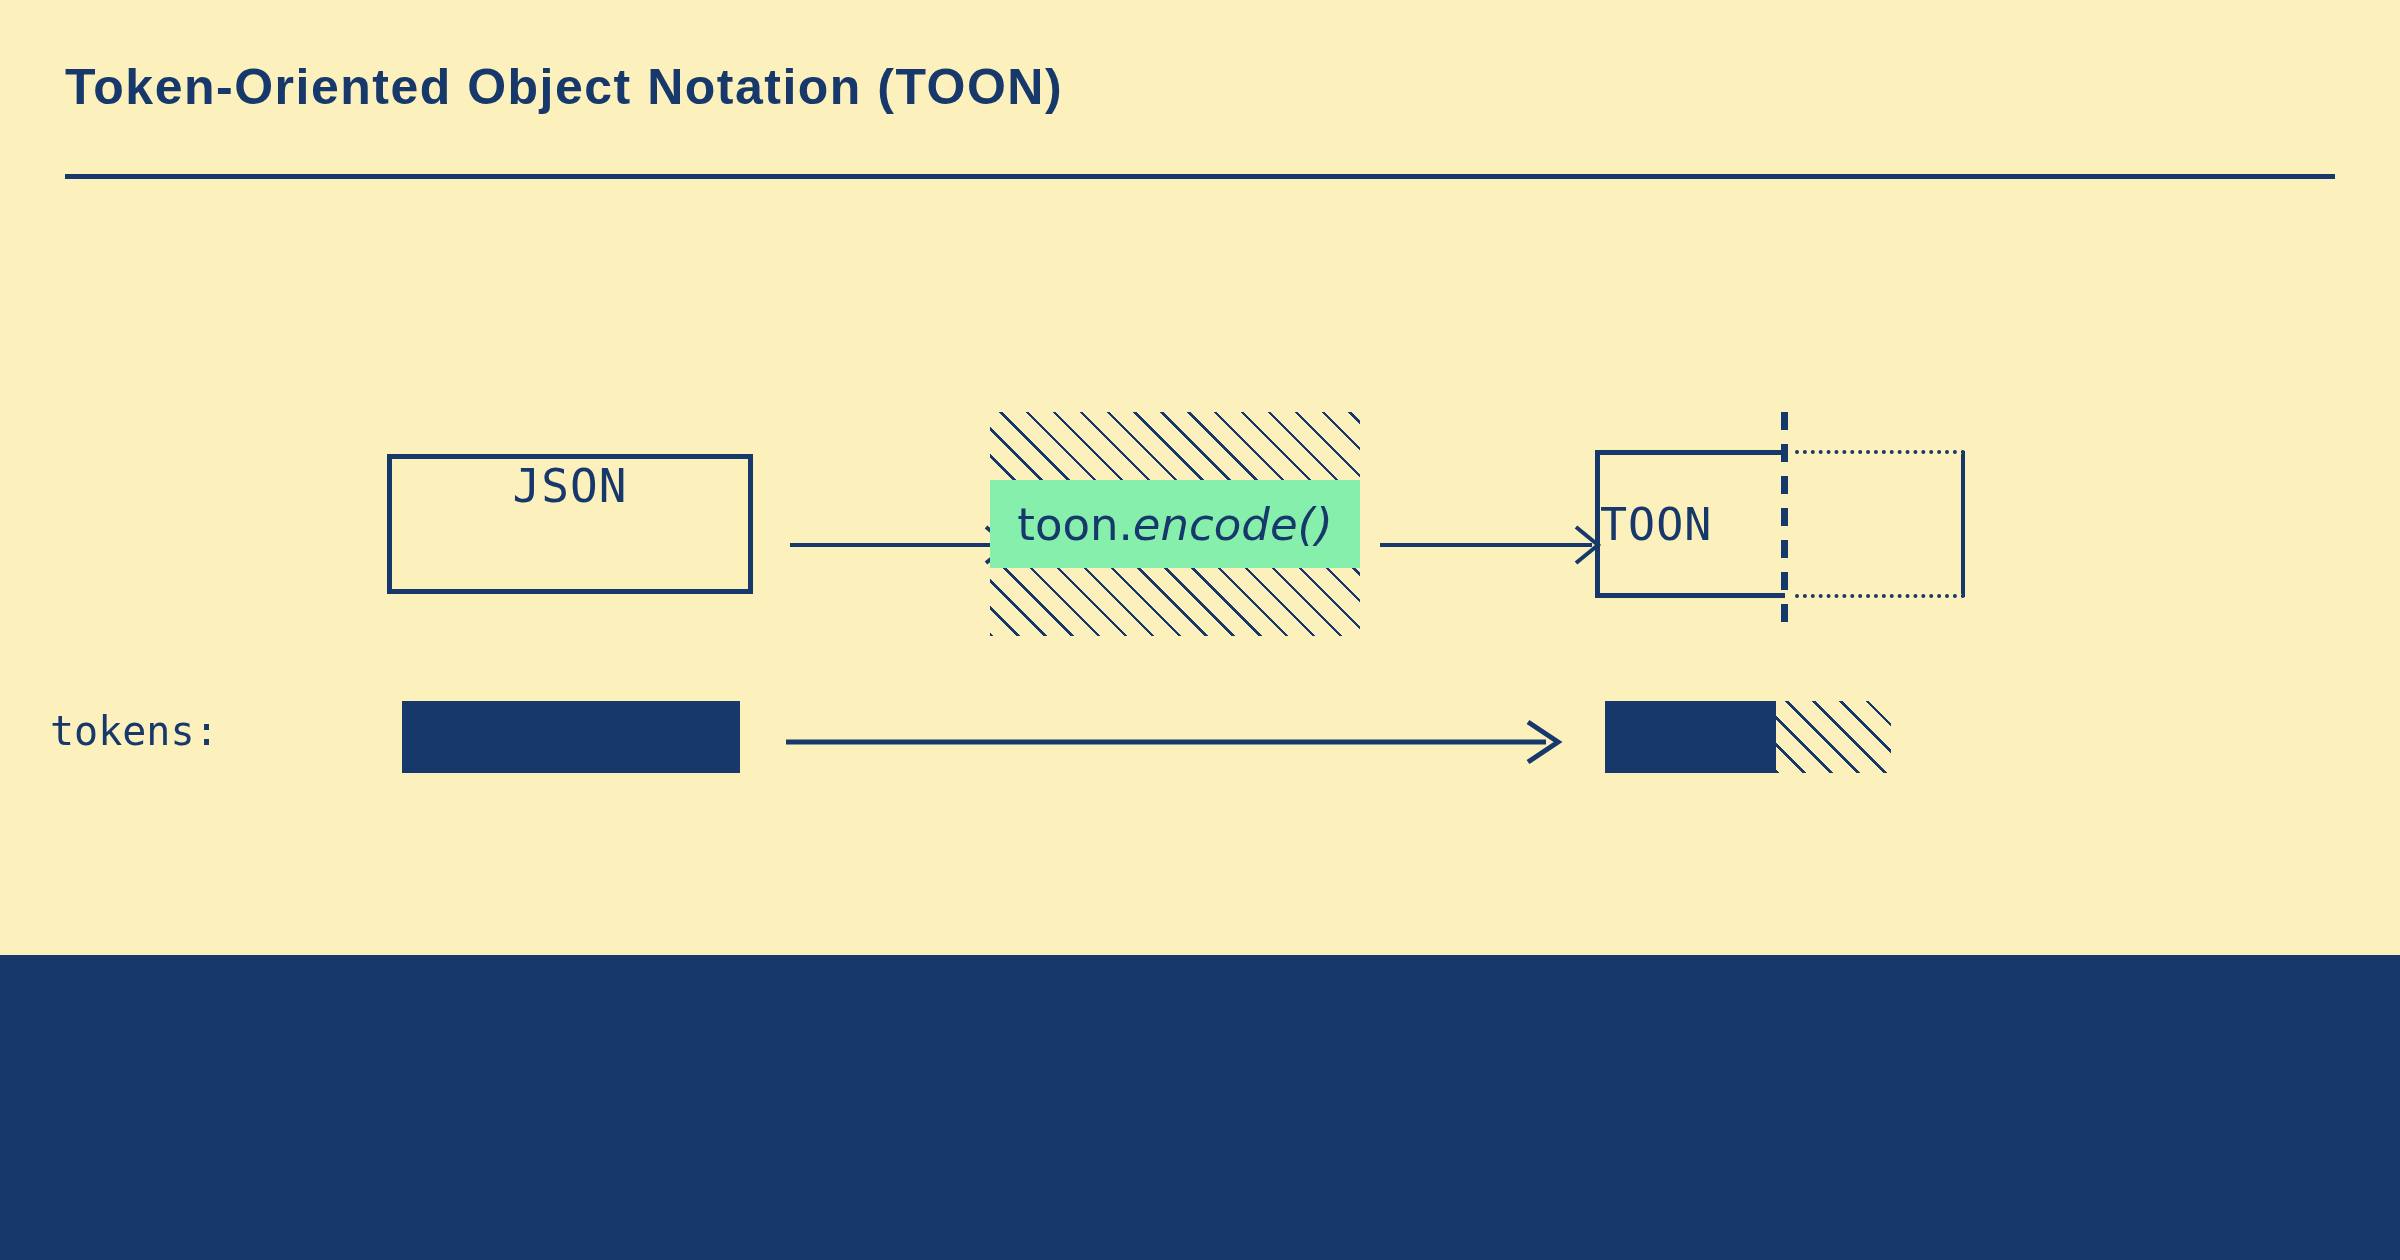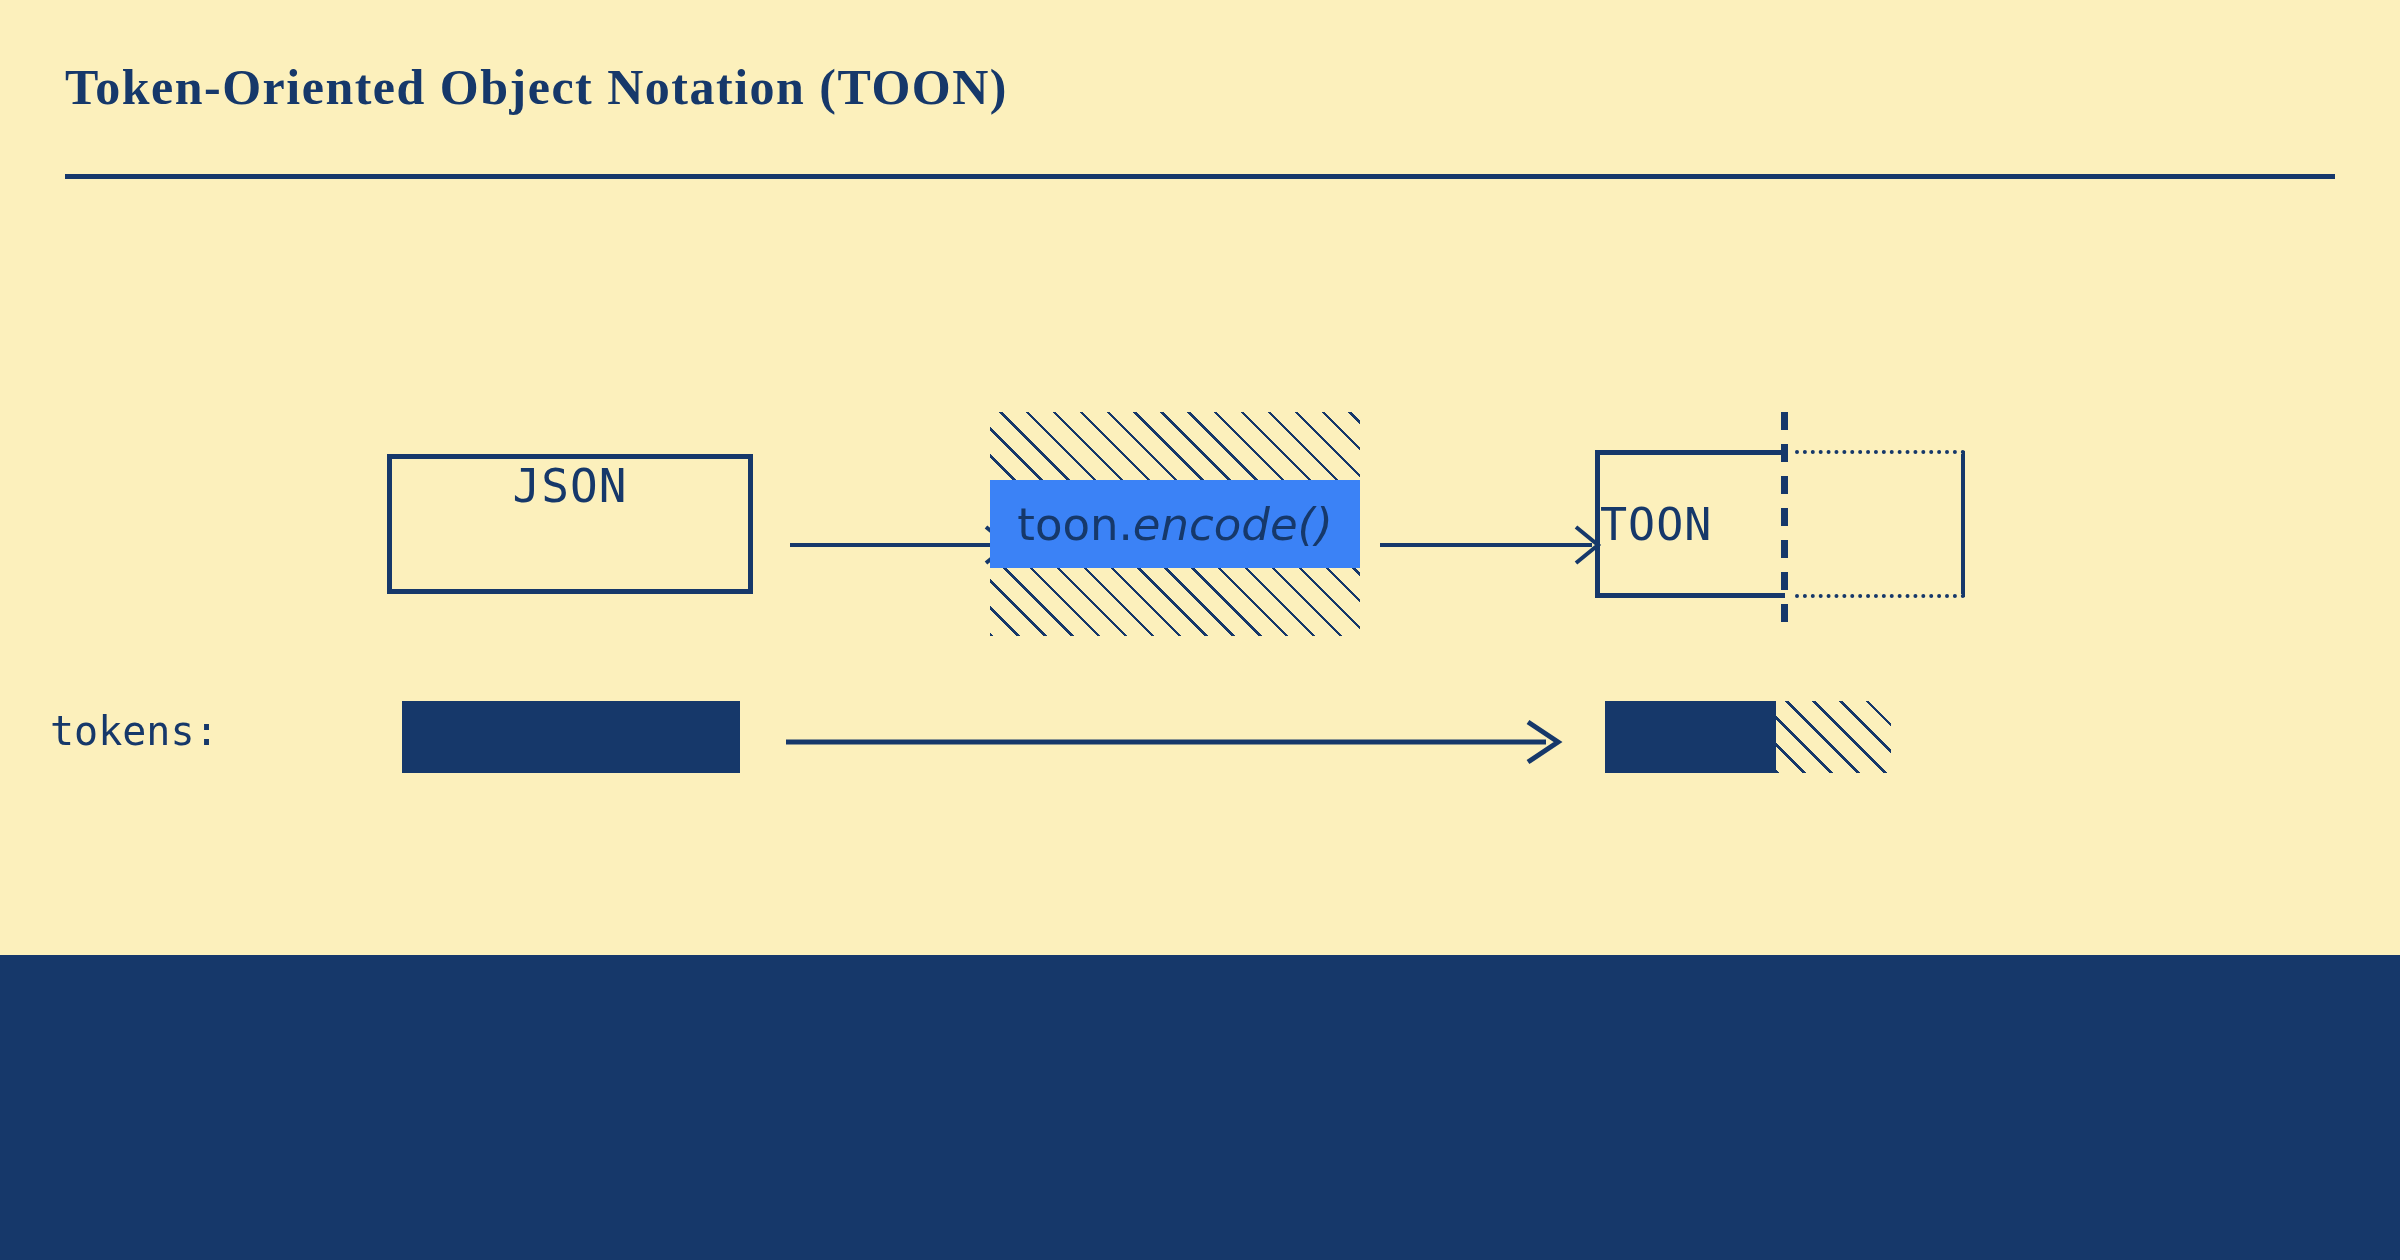--- a/index.html
+++ b/index.html
@@ -20,21 +20,21 @@
     width: 2400px;
     height: 1260px;
     background: #fcf0bc;
   }
 
   
   #title {
     position: absolute;
     left: 65px;
     top: 58px;
-    font-family: Liberation Serif, serif;
+    font-family: Liberation Sans, sans-serif;
     font-size: 50px;
     font-weight: 700;
     letter-spacing: 1.5px;
     color: #16386a;
     white-space: nowrap;
   }
   #title-rule {
     position: absolute;
     left: 65px;
     top: 174px;
@@ -90,21 +90,21 @@
 
   #encode-label {
     position: absolute;
     left: 0;
     top: 68px;
     width: 370px;
     height: 88px;
     display: flex;
     align-items: center;
     justify-content: center;
-    background: #3b82f6;
+    background: #86efac;
     font-family: "DejaVu Sans", "Liberation Sans", sans-serif;
     font-size: 45px;
     color: #16386a;
     white-space: nowrap;
   }
   #encode-label .plain { font-style: normal; }
   #encode-label .ital  { font-style: italic; }
 
   
   #toon-group {

